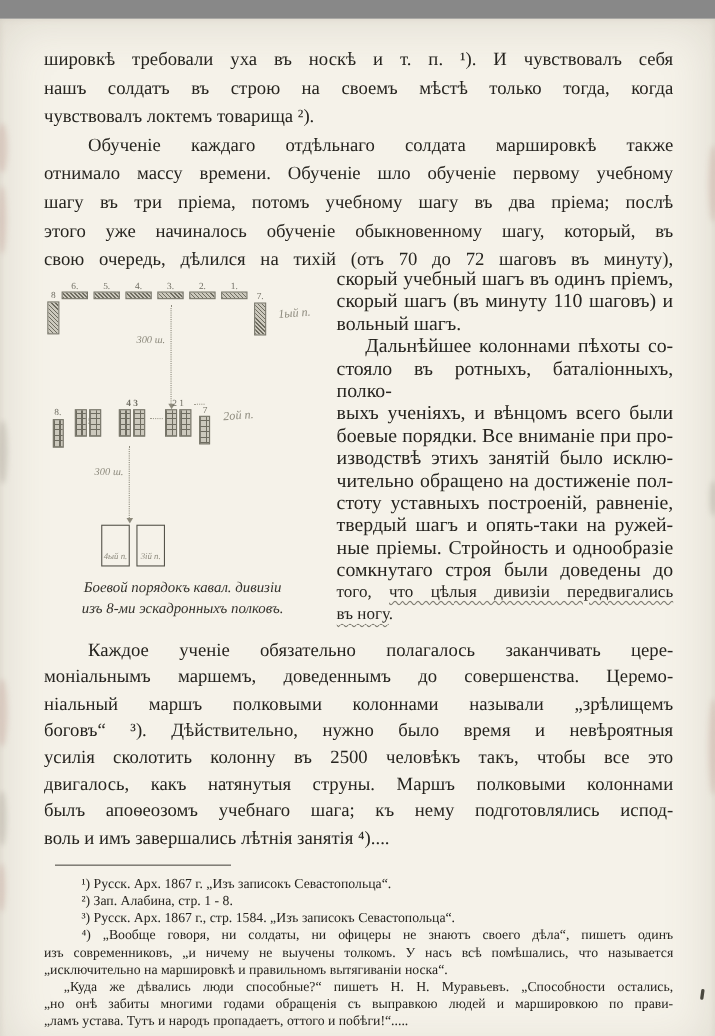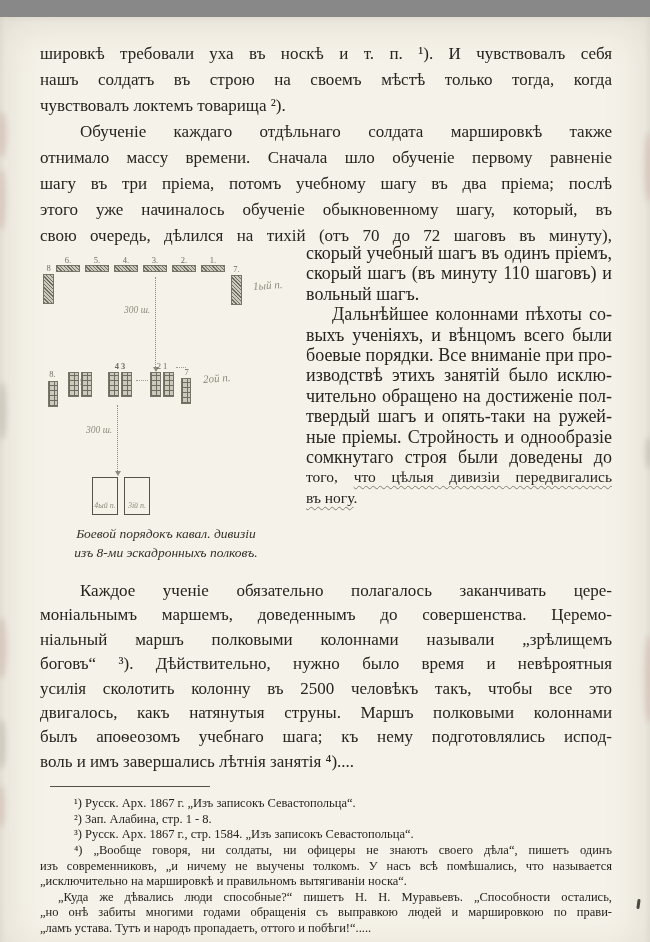--- a/index.html
+++ b/index.html
@@ -94,21 +94,21 @@
   <div class="content">
 
     <div class="para">
         <div class="ln">шировкѣ требовали уха въ носкѣ и т. п. ¹). И чувствовалъ себя</div>
         <div class="ln">нашъ солдатъ въ строю на своемъ мѣстѣ только тогда, когда</div>
         <div class="ln">чувствовалъ локтемъ товарища ²).</div>
       </div>
 
     <div class="para ind all">
         <div class="ln">Обученіе каждаго отдѣльнаго солдата маршировкѣ также</div>
-        <div class="ln">отнимало массу времени. Сначала шло обученіе первому равненіе</div>
+        <div class="ln">отнимало массу времени. Обученіе шло обученіе первому учебному</div>
         <div class="ln">шагу въ три пріема, потомъ учебному шагу въ два пріема; послѣ</div>
         <div class="ln">этого уже начиналось обученіе обыкновенному шагу, который, въ</div>
         <div class="ln">свою очередь, дѣлился на тихій (отъ 70 до 72 шаговъ въ минуту),</div>
       </div>
 
     <div class="mid">
 
       <figure class="figwrap" style="margin:0;">
         <div class="diagram">
 
@@ -199,24 +199,26 @@
       </figure>
 
       <div class="rcol">
         <div class="para">
             <div class="ln">скорый учебный шагъ въ одинъ пріемъ,</div>
             <div class="ln">скорый шагъ (въ минуту 110 шаговъ) и</div>
             <div class="ln">вольный шагъ.</div>
           </div>
         <div class="para ind2 all">
             <div class="ln">Дальнѣйшее колоннами пѣхоты со-</div>
+            <div class="ln">стояло въ ротныхъ, баталіонныхъ, полко-</div>
             <div class="ln">выхъ ученіяхъ, и вѣнцомъ всего были</div>
             <div class="ln">боевые порядки. Все вниманіе при про-</div>
             <div class="ln">изводствѣ этихъ занятій было исклю-</div>
             <div class="ln">чительно обращено на достиженіе пол-</div>
+            <div class="ln">стоту уставныхъ построеній, равненіе,</div>
             <div class="ln">твердый шагъ и опять-таки на ружей-</div>
             <div class="ln">ные пріемы. Стройность и однообразіе</div>
             <div class="ln">сомкнутаго строя были доведены до</div>
           </div>
         <div class="ln"><span>того, </span><span class="uwavy">что цѣлыя дивизіи передвигались</span></div>
         <div class="ln nj"><span class="uwavy">въ ногу</span><span>.</span></div>
       </div>
     </div>
 
     <div class="para ind" style="margin-top:2px;line-height:24.4px;">

